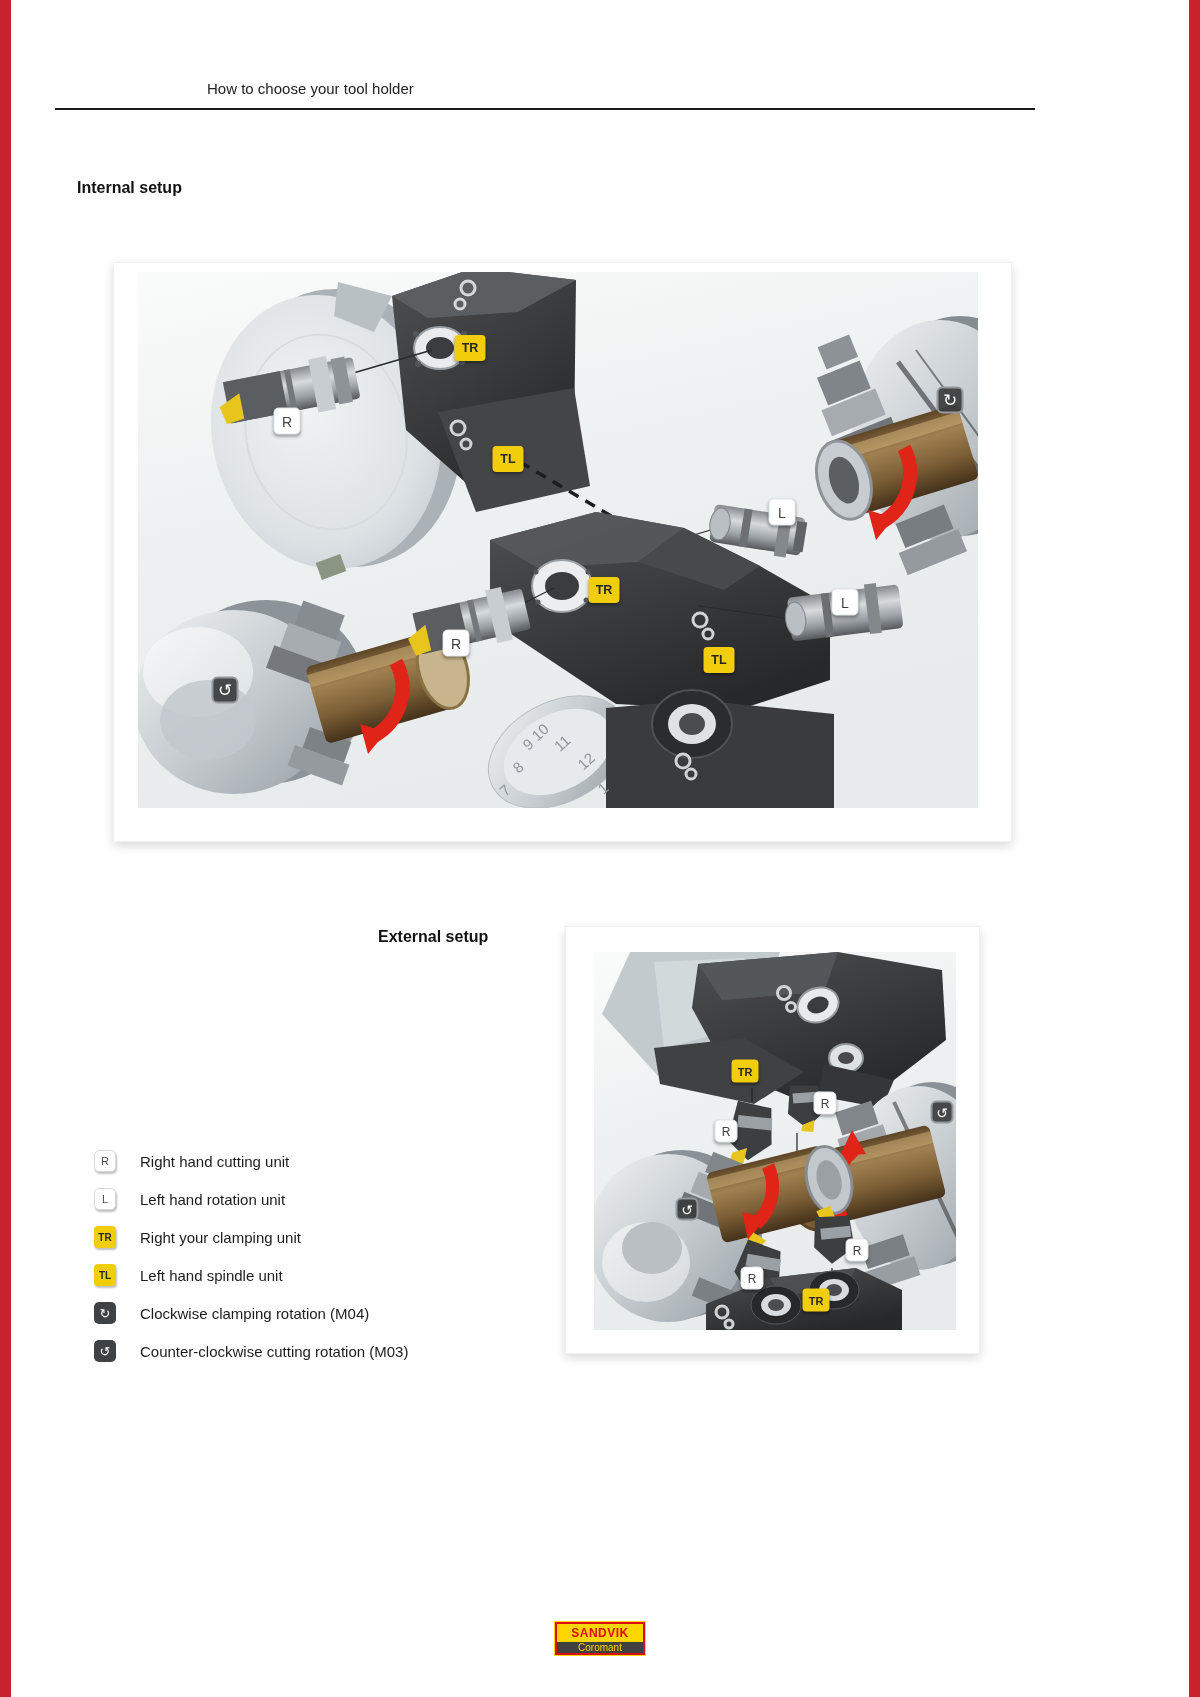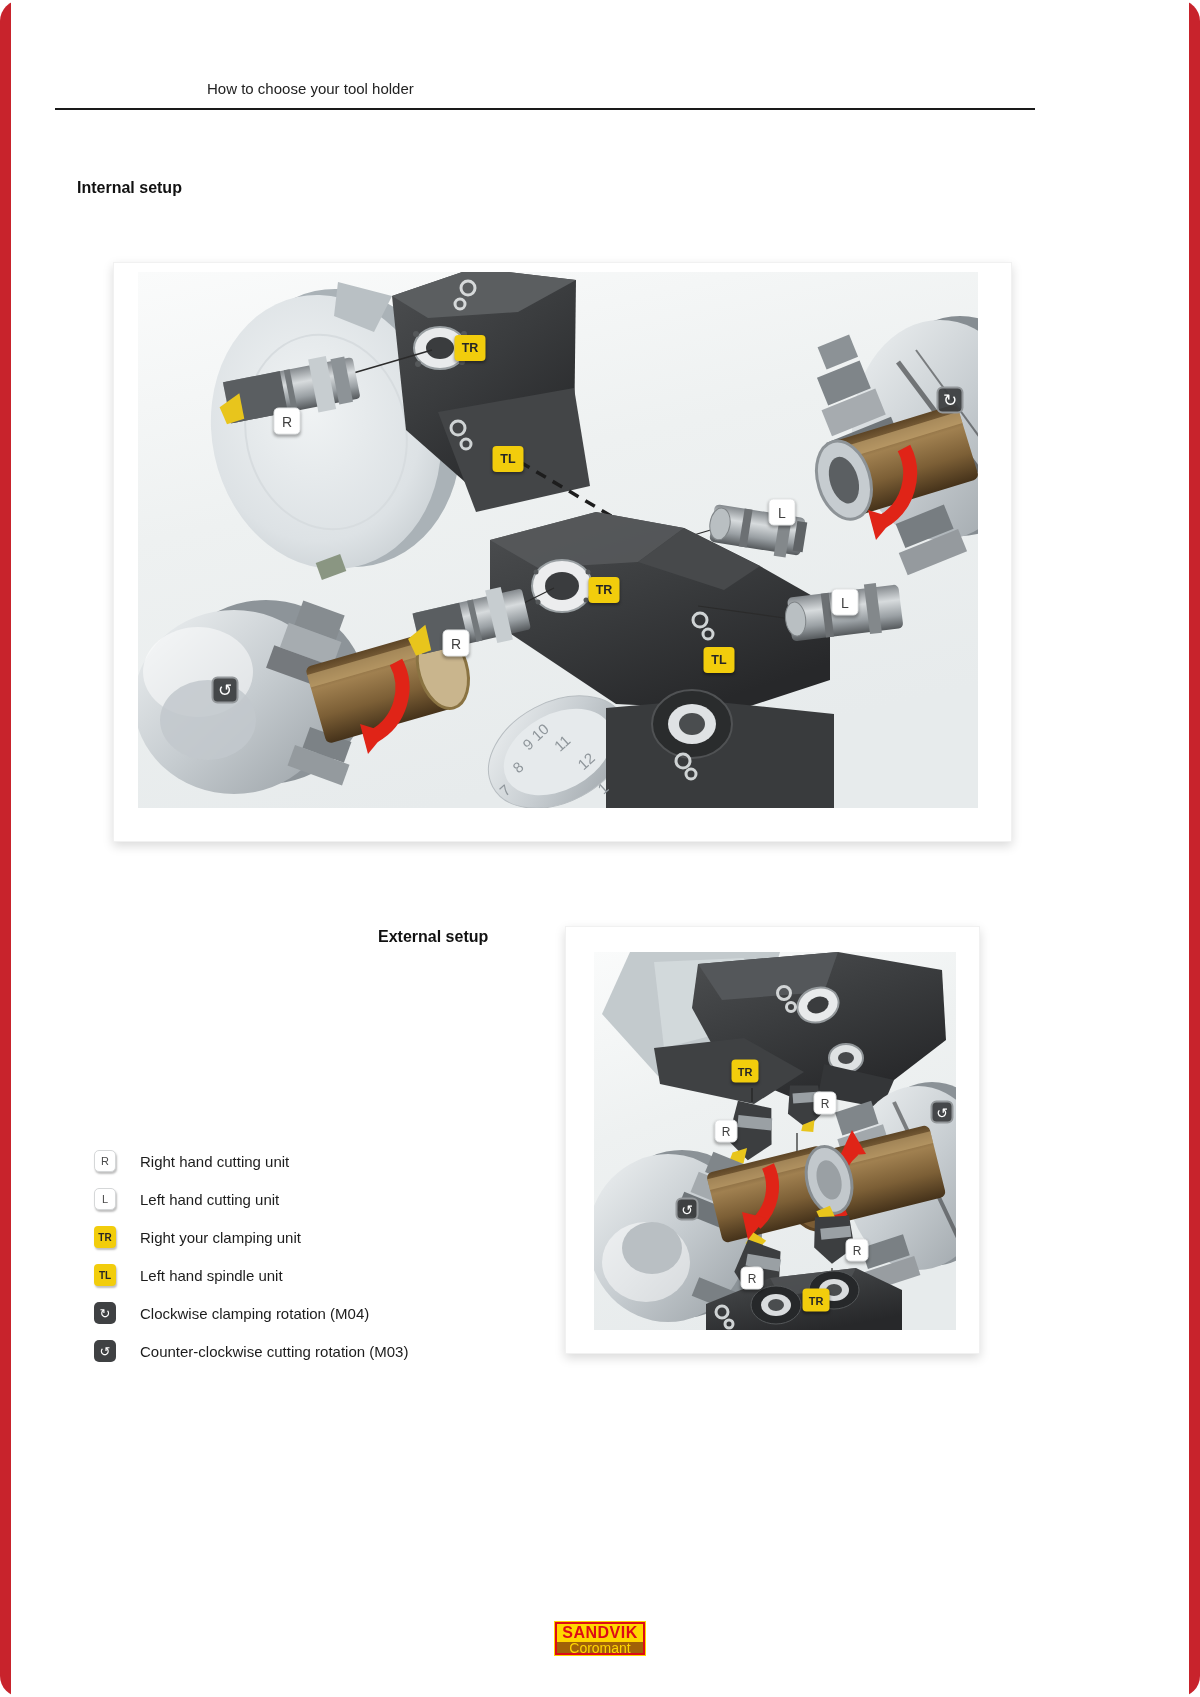--- a/index.html
+++ b/index.html
@@ -1,17 +1,17 @@
 <!DOCTYPE html>
 <html><head>
 <meta charset="utf-8">
 <style>
   html,body{margin:0;padding:0;background:#fff;}
   .page{position:relative;width:1200px;height:1697px;background:#ffffff;overflow:hidden;
-        font-family:"Liberation Sans", sans-serif;color:#1c1c1c;border-radius:21px;}
+        font-family:"Liberation Sans", sans-serif;color:#1c1c1c;}
   .edge-bar{position:absolute;top:0;width:11px;height:1697px;background:#c8232c;}
   .edge-bar.left{left:0;}
   .edge-bar.right{left:1189px;}
   .doc-header{position:absolute;left:207px;top:80px;font-size:15px;color:#222;}
   .doc-rule{position:absolute;left:55px;top:108px;width:980px;height:2px;background:#1a1a1a;}
   .section-heading{position:absolute;font-size:16px;font-weight:700;color:#111;}
   .heading-internal{left:77px;top:179px;}
   .heading-external{left:378px;top:928px;}
   .card{position:absolute;background:#fff;border:1px solid #f1f1f1;
         box-shadow:0 4px 10px rgba(0,0,0,0.15);}
@@ -46,22 +46,22 @@
          font-weight:700;box-shadow:1px 2px 2px rgba(0,0,0,0.25);}
   .legend-badge.rotation{background:#3f4143;border:2px solid #9a9e a1;border-radius:5px;
          color:#fff;font-size:13px;border-color:#9a9ea1;}
   .legend-label{margin-left:24px;font-size:15px;color:#1c1c1c;white-space:nowrap;}
   
   .logo{position:absolute;left:554px;top:1621px;width:92px;height:35px;background:#ffd600;
         box-sizing:border-box;padding:1px;}
   .logo-inner{border:2px solid #dd0b15;height:100%;box-sizing:border-box;display:flex;
         flex-direction:column;}
   .logo-brand{flex:1;display:flex;align-items:center;justify-content:center;background:#ffd600;
-        color:#dd0b15;font-weight:700;font-size:16px;letter-spacing:0.5px;}
-  .logo-sub{height:11px;background:#a16207;color:#ffd600;font-size:14px;display:flex;
+        color:#dd0b15;font-weight:700;font-size:12px;letter-spacing:0.5px;}
+  .logo-sub{height:11px;background:#404040;color:#ffd600;font-size:10px;display:flex;
         align-items:center;justify-content:center;}
 </style>
 </head>
 <body>
 
 <div class="page">
 
   <div class="edge-bar left"></div>
   <div class="edge-bar right"></div>
 
@@ -393,21 +393,21 @@
       <div class="badge badge-yellow" style="left: 222px; top: 348px;">TR</div>
     </div>
 
   <div class="legend">
       <div class="legend-row">
         <div class="legend-badge white">R</div>
         <span class="legend-label">Right hand cutting unit</span>
       </div>
       <div class="legend-row">
         <div class="legend-badge white">L</div>
-        <span class="legend-label">Left hand cutting unit</span>
+        <span class="legend-label">Left hand rotation unit</span>
       </div>
       <div class="legend-row">
         <div class="legend-badge yellow">TR</div>
         <span class="legend-label">Right your clamping unit</span>
       </div>
       <div class="legend-row">
         <div class="legend-badge yellow">TL</div>
         <span class="legend-label">Left hand spindle unit</span>
       </div>
       <div class="legend-row">

